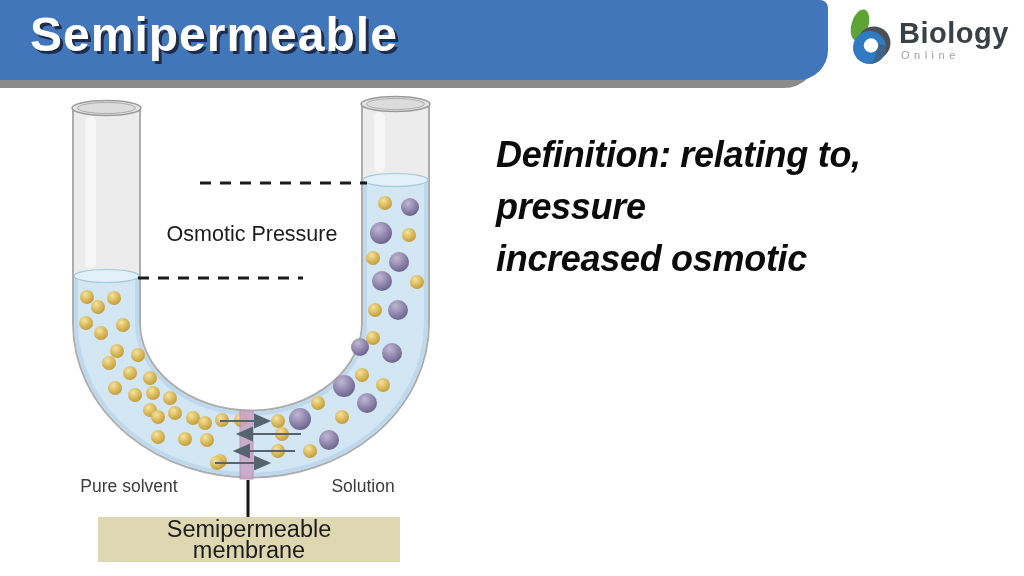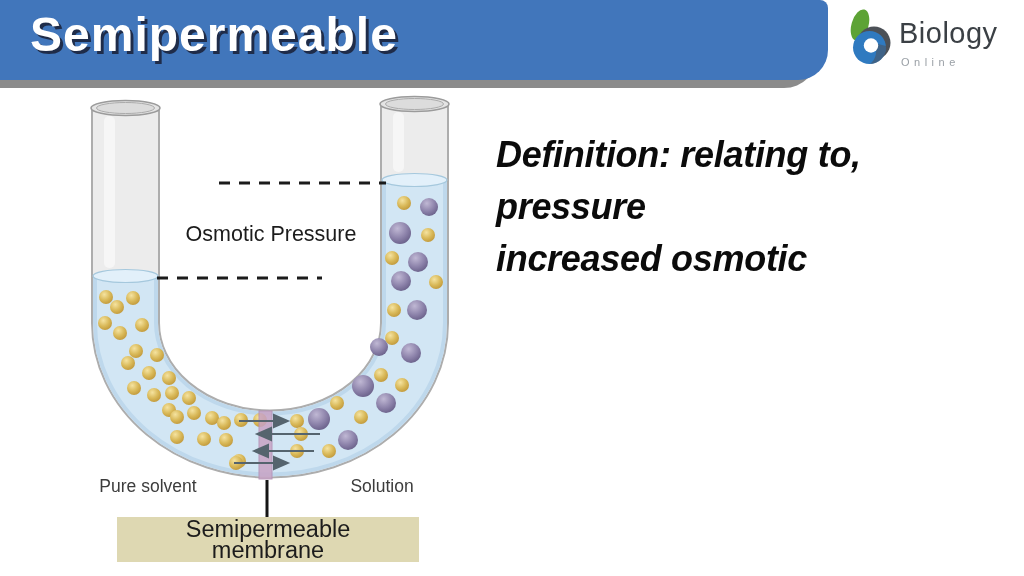--- a/index.html
+++ b/index.html
@@ -20,24 +20,24 @@
     position:absolute;left:30px;top:7px;
     font-size:48px;font-weight:bold;color:#ffffff;letter-spacing:1px;
     text-shadow:3px 3px 0 #1f2c49;
     white-space:nowrap;
   }
   
   .logo{
     position:absolute;left:845px;top:8px;display:flex;align-items:flex-start;
   }
   .logo-text{display:flex;flex-direction:column;margin-left:4px;margin-top:10px;}
-  .logo-name{font-size:29px;font-weight:normal;color:#3b4045;line-height:30px;letter-spacing:0.5px;}
-  .logo-sub{font-size:11px;color:#9aa0a6;letter-spacing:4.5px;margin-top:8px;margin-left:2px;}
+  .logo-name{font-size:29px;font-weight:bold;color:#3b4045;line-height:30px;letter-spacing:0.5px;}
+  .logo-sub{font-size:11px;color:#9aa0a6;letter-spacing:4.5px;margin-top:1px;margin-left:2px;}
   
-  .diagram{position:absolute;left:64px;top:90px;width:440px;height:486px;}
+  .diagram{position:absolute;left:45px;top:90px;width:440px;height:486px;}
   .diagram svg{display:block;}
   
   .definition{
     position:absolute;left:496px;top:129px;width:500px;
     font-size:36px;font-weight:bold;color:#0b0b0b;line-height:52px;
     letter-spacing:-0.3px;
   }
   .definition span{display:block;font-style:italic;}
 </style>
 </head>

